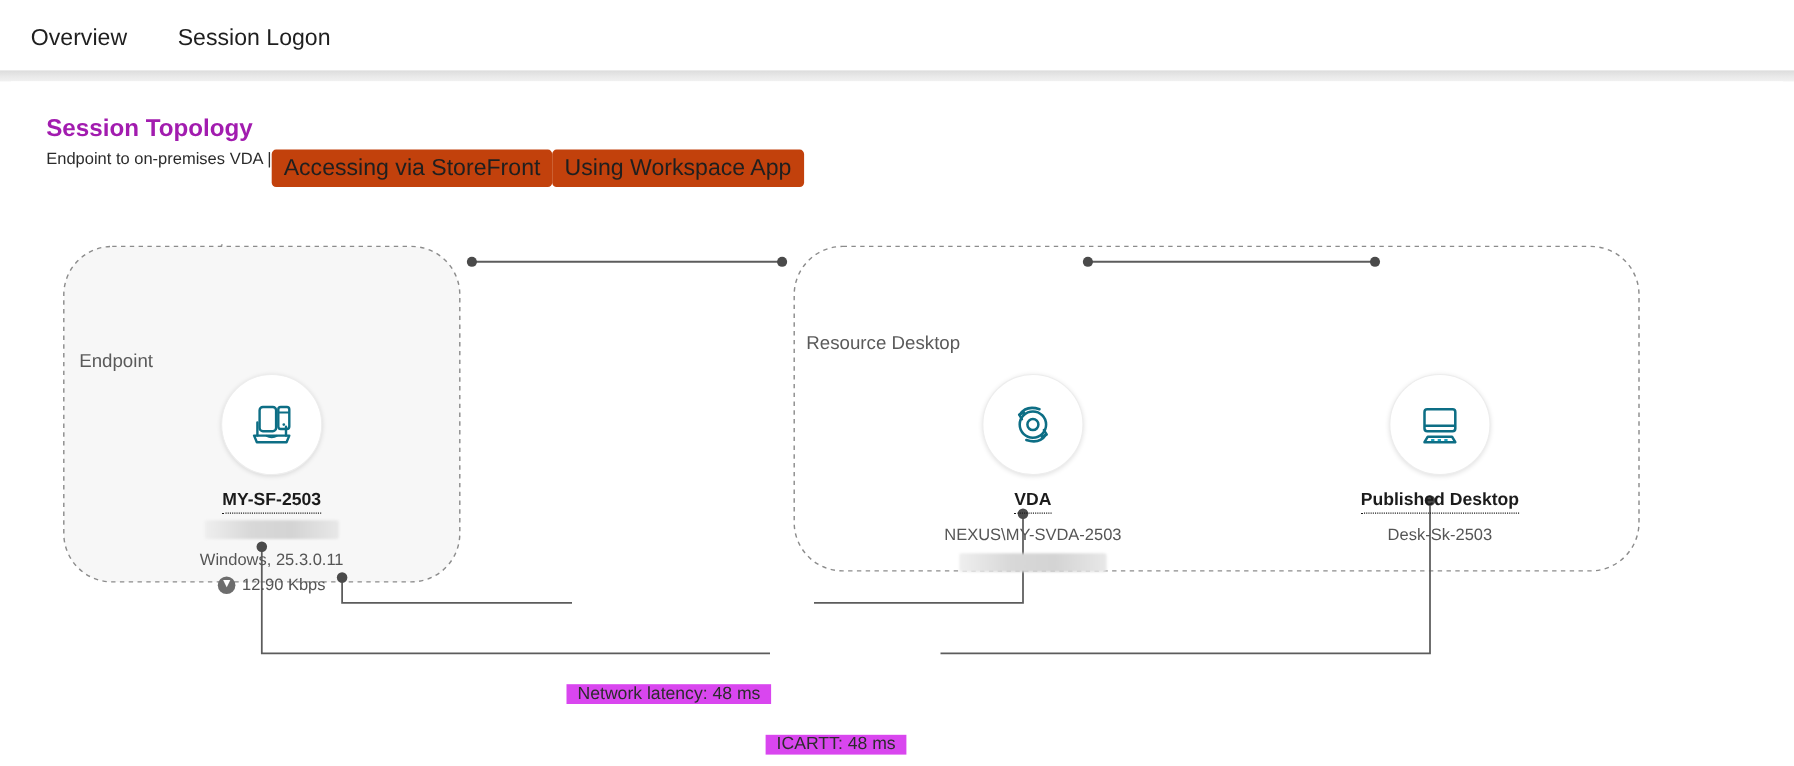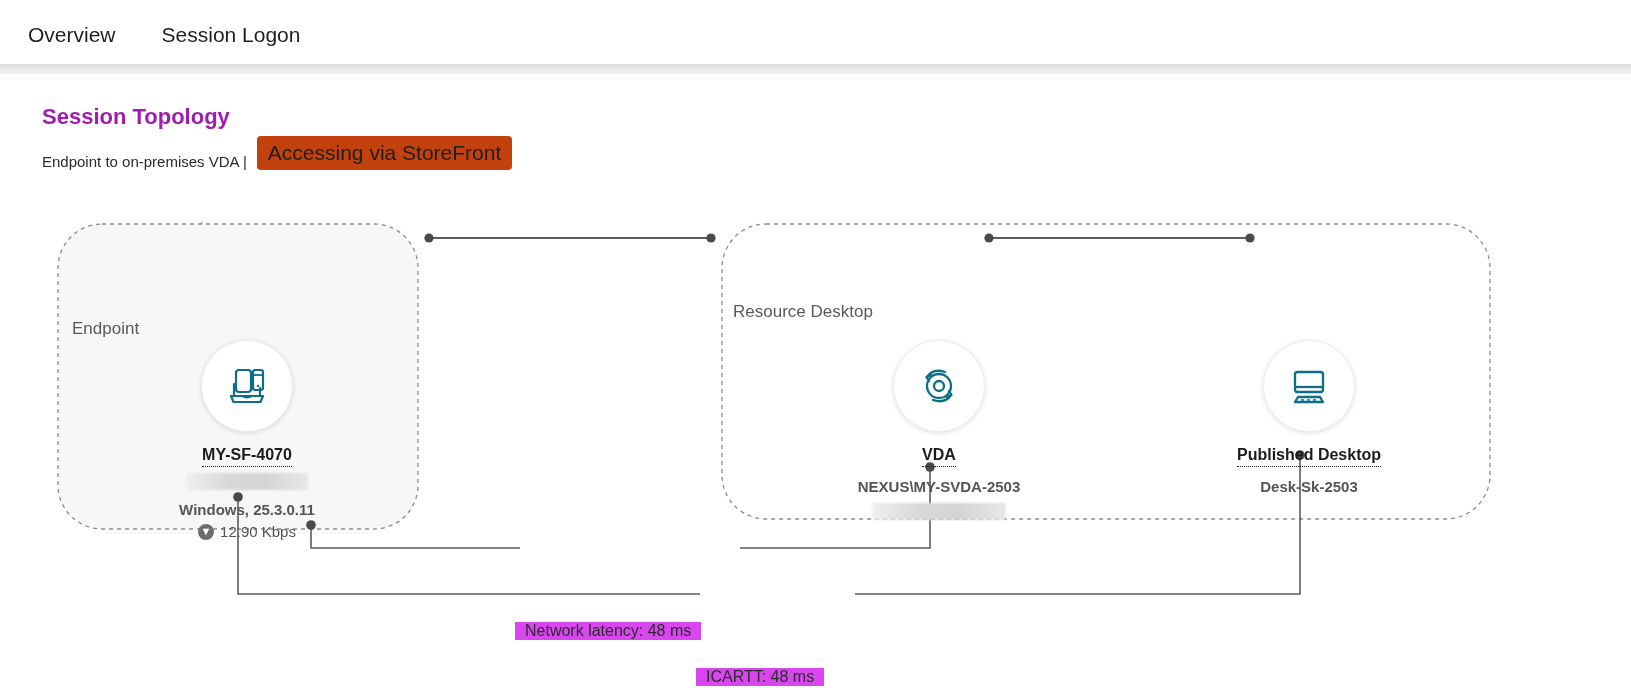--- a/index.html
+++ b/index.html
@@ -38,21 +38,21 @@
     width: 1611px; height: 614px;
     background: #ffffff;
   }
 
   .page-title {
     position: absolute; left: 32px; top: 30px;
     font-size: 22px; font-weight: bold; color: #a21caf;
   }
   .subtitle-row {
     position: absolute; left: 32px; top: 62px;
-    display: flex; align-items: flex-end; gap: 10px;
+    display: flex; align-items: flex-start; 
     font-size: 15px; color: #2b2b2b;
   }
   .subtitle-text { white-space: nowrap; }
   .chip {
     background: #c2410c; border-radius: 4px;
     padding: 5px 11px; font-size: 21px; color: #1f1f1f;
     white-space: nowrap;
   }
 
   
@@ -82,21 +82,21 @@
     display: flex; align-items: center; justify-content: center;
     margin: 0 auto;
   }
   .node-title {
     margin-top: 14px; font-size: 16px; font-weight: bold;
     color: #1b1b1b; white-space: nowrap;
     border-bottom: 1.6px dotted #1b1b1b; display: inline-block;
     padding-bottom: 2px;
   }
   .node-sub {
-    margin-top: 11px; font-size: 15px; color: #555; white-space: nowrap; font-weight: bold;
+    margin-top: 11px; font-size: 15px; color: #555; white-space: nowrap;
   }
   .redact {
     margin: 6px auto 0;
     background: linear-gradient(90deg,#efefef,#d8d8d8 35%,#d4d4d4 65%,#e8e8e8);
     border-radius: 2px; filter: blur(1.2px);
   }
   .metric-row {
     margin-top: 5px; font-size: 15px; color: #555;
     display: flex; align-items: center; justify-content: center; gap: 6px;
     white-space: nowrap;
@@ -127,20 +127,21 @@
 </div>
 <div class="tabbar-shadow"></div>
 
 <div class="panel">
 
   <div class="page-title">Session Topology</div>
 
   <div class="subtitle-row">
     <span class="subtitle-text">Endpoint to on-premises VDA |</span>
     <span class="chip">Accessing via StoreFront</span>
+    <span class="chip">Using Workspace App</span>
   </div>
 
   <div class="akamai-row">
     <svg class="akamai-logo" width="74" height="24" viewBox="0 0 74 24">
       <path d="M16.5 2.2C9 2.6 3.4 7.6 3.4 13.6c0 3.3 1.7 6.2 4.4 8.1-1.6-1.7-2.5-3.9-2.5-6.3 0-5.9 5.4-10.7 12.4-11.2z" fill="#2ba3dc"></path>
       <path d="M16.9 5.4C11.3 6 7.1 9.6 7.1 13.9c0 2.2 1.1 4.2 2.9 5.6-.9-1.2-1.4-2.6-1.4-4.1 0-4.3 3.9-7.9 9.2-8.5z" fill="#2ba3dc" opacity="0.85"></path>
       <text x="18" y="19" font-family="'Liberation Sans',sans-serif" font-size="15" font-weight="bold" font-style="italic" fill="#f59625">Akamai</text>
     </svg>
     <span>Network Latency Test: 199 ms</span>
   </div>
@@ -182,21 +183,21 @@
         <svg width="48" height="48" viewBox="0 0 48 48">
           <rect x="13" y="8" width="15" height="22" rx="3" fill="none" stroke="#0d6e85" stroke-width="2.2"></rect>
           <rect x="30" y="8" width="10" height="20" rx="2.2" fill="none" stroke="#0d6e85" stroke-width="2.2"></rect>
           <line x1="30" y1="13" x2="40" y2="13" stroke="#0d6e85" stroke-width="1.8"></line>
           <circle cx="35" cy="24" r="1.2" fill="#0d6e85"></circle>
           <path d="M11 22 v12 M37 26 v8" fill="none" stroke="#0d6e85" stroke-width="2.2" stroke-linecap="round"></path>
           <path d="M8 34 h32 l-2.5 6 H10.5 Z" fill="none" stroke="#0d6e85" stroke-width="2.2" stroke-linejoin="round"></path>
           <path d="M19 34 q5 3 10 0" fill="none" stroke="#0d6e85" stroke-width="2"></path>
         </svg>
       </div>
-      <div class="node-title">MY-SF-4070</div>
+      <div class="node-title">MY-SF-2503</div>
       <div class="redact" style="width:122px;height:17px;"></div>
       <div class="node-sub">Windows, 25.3.0.11</div>
       <div class="metric-row">
         <span class="dl-icon">▼</span>
         <span>12.90 Kbps</span>
       </div>
     </div>
 
     <div class="node" id="node-vda">
       <div class="node-circle">

